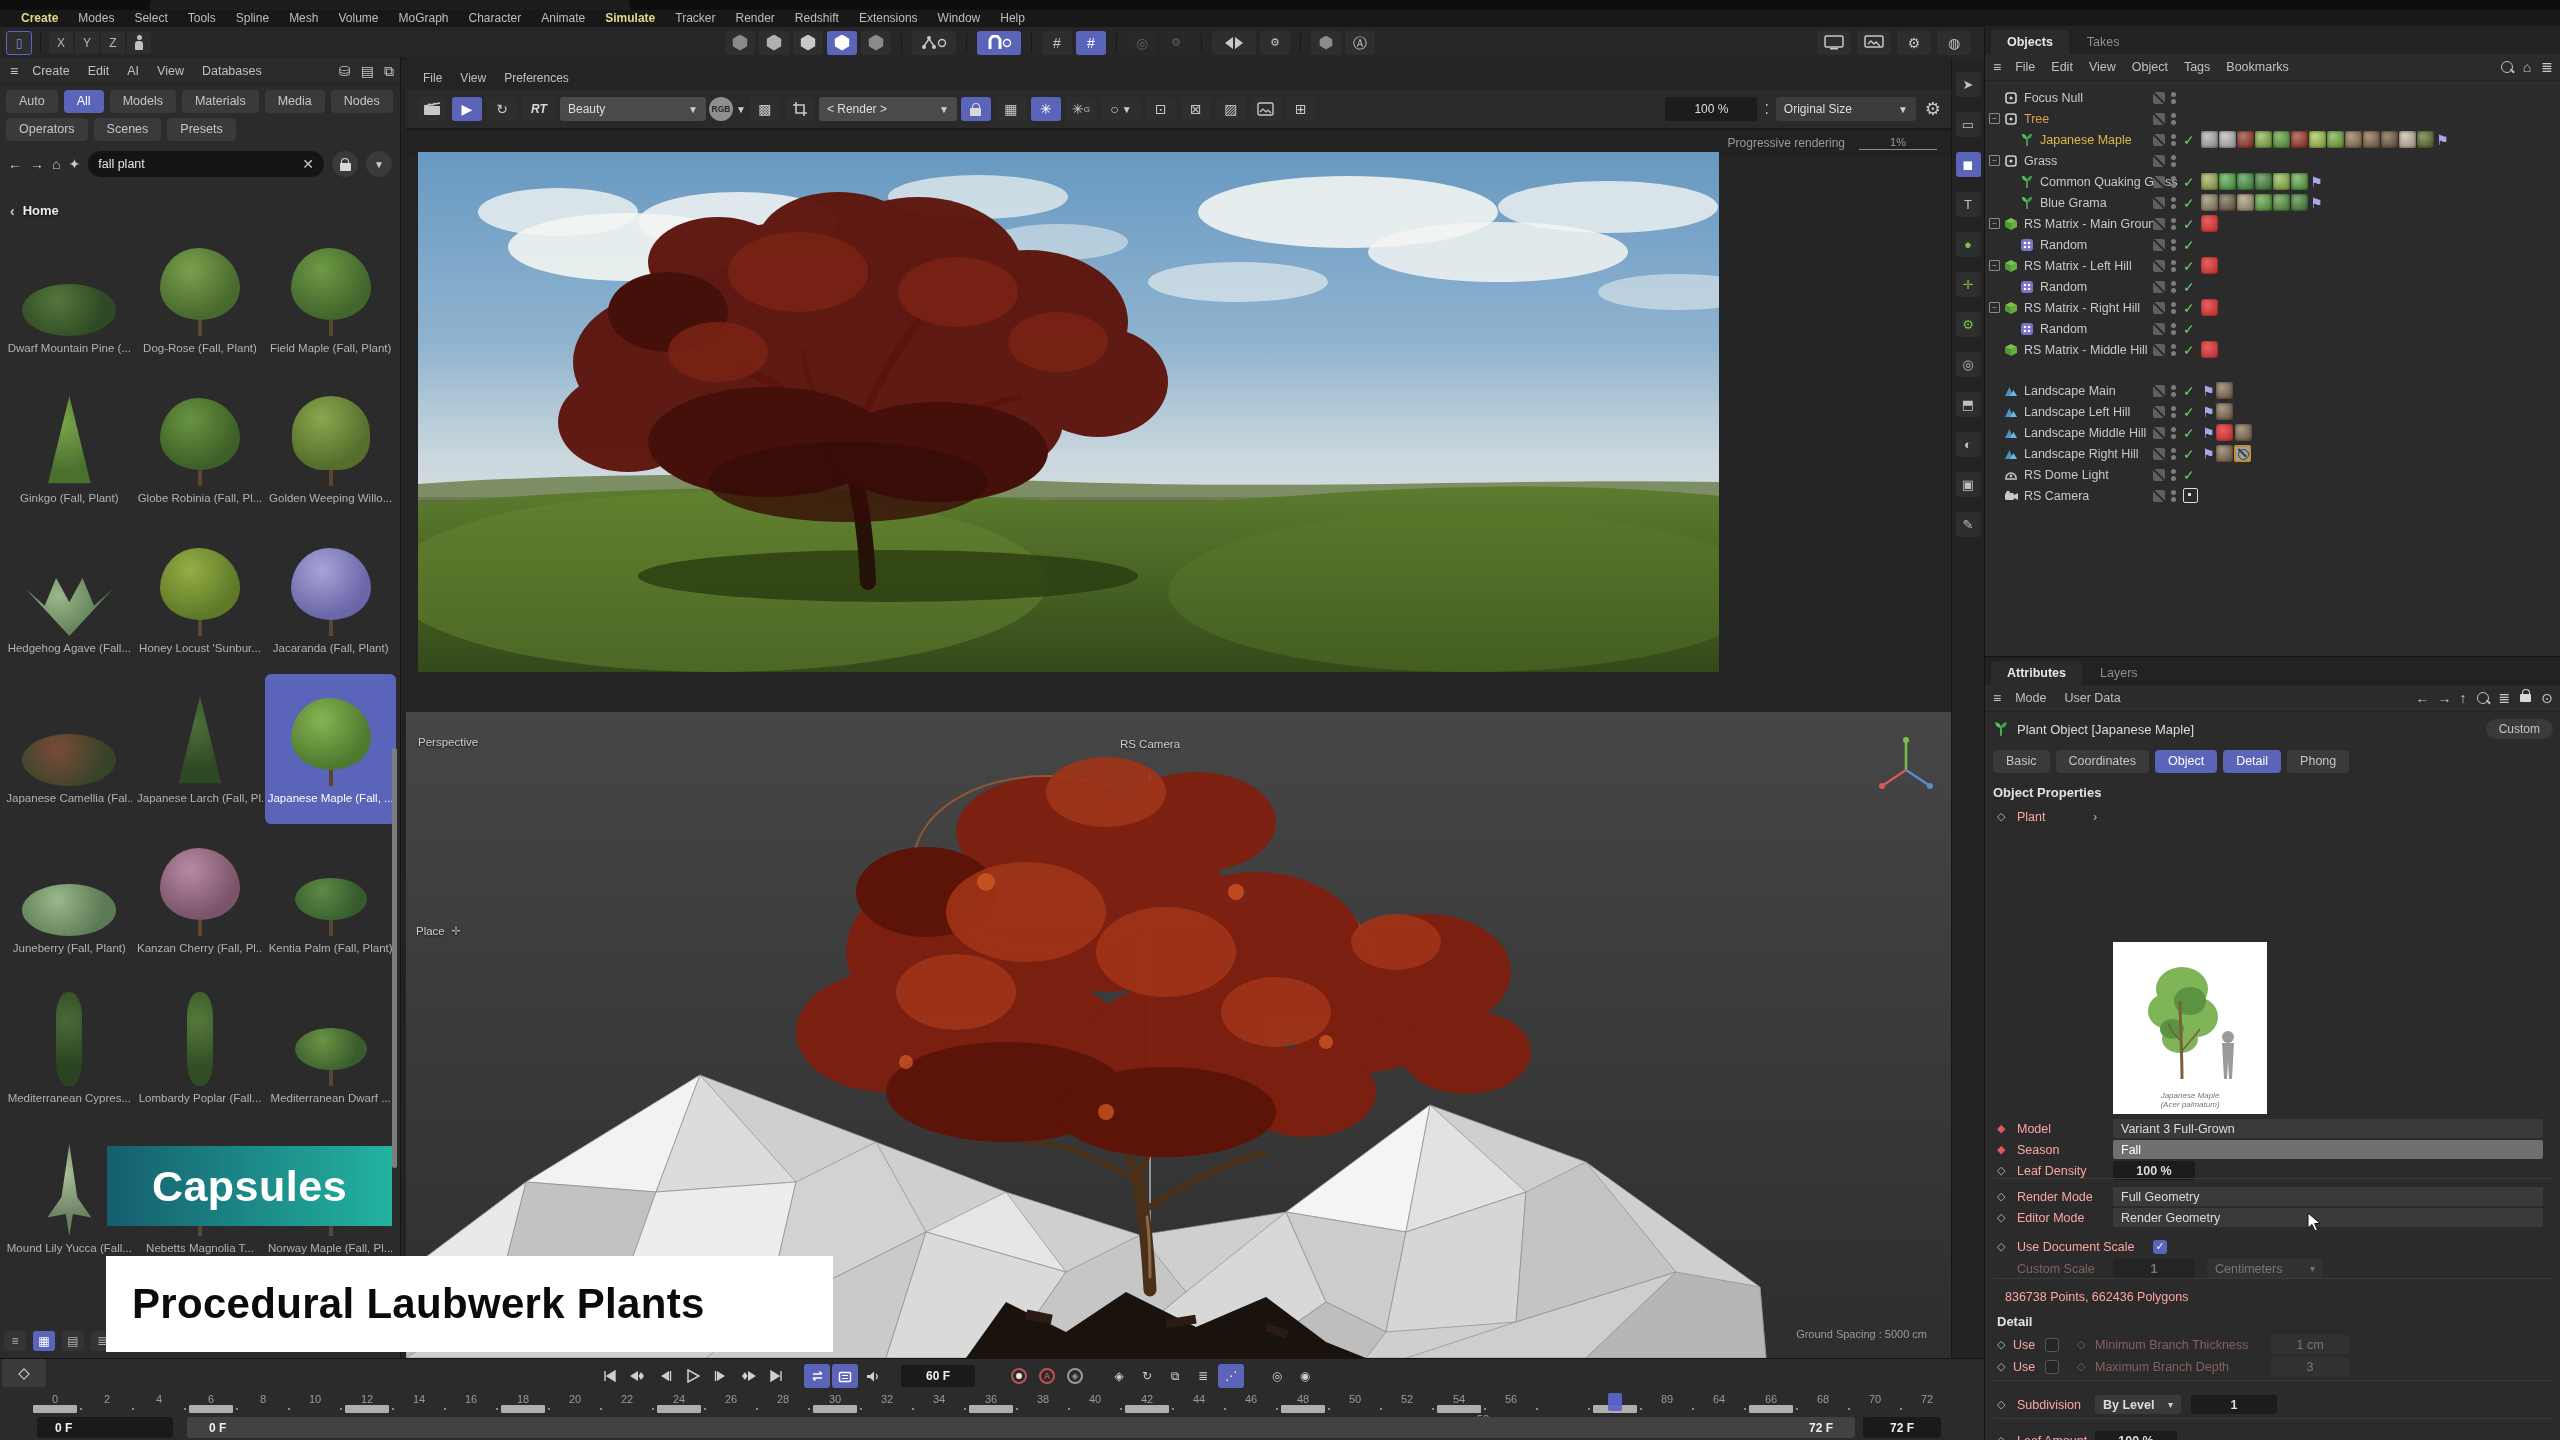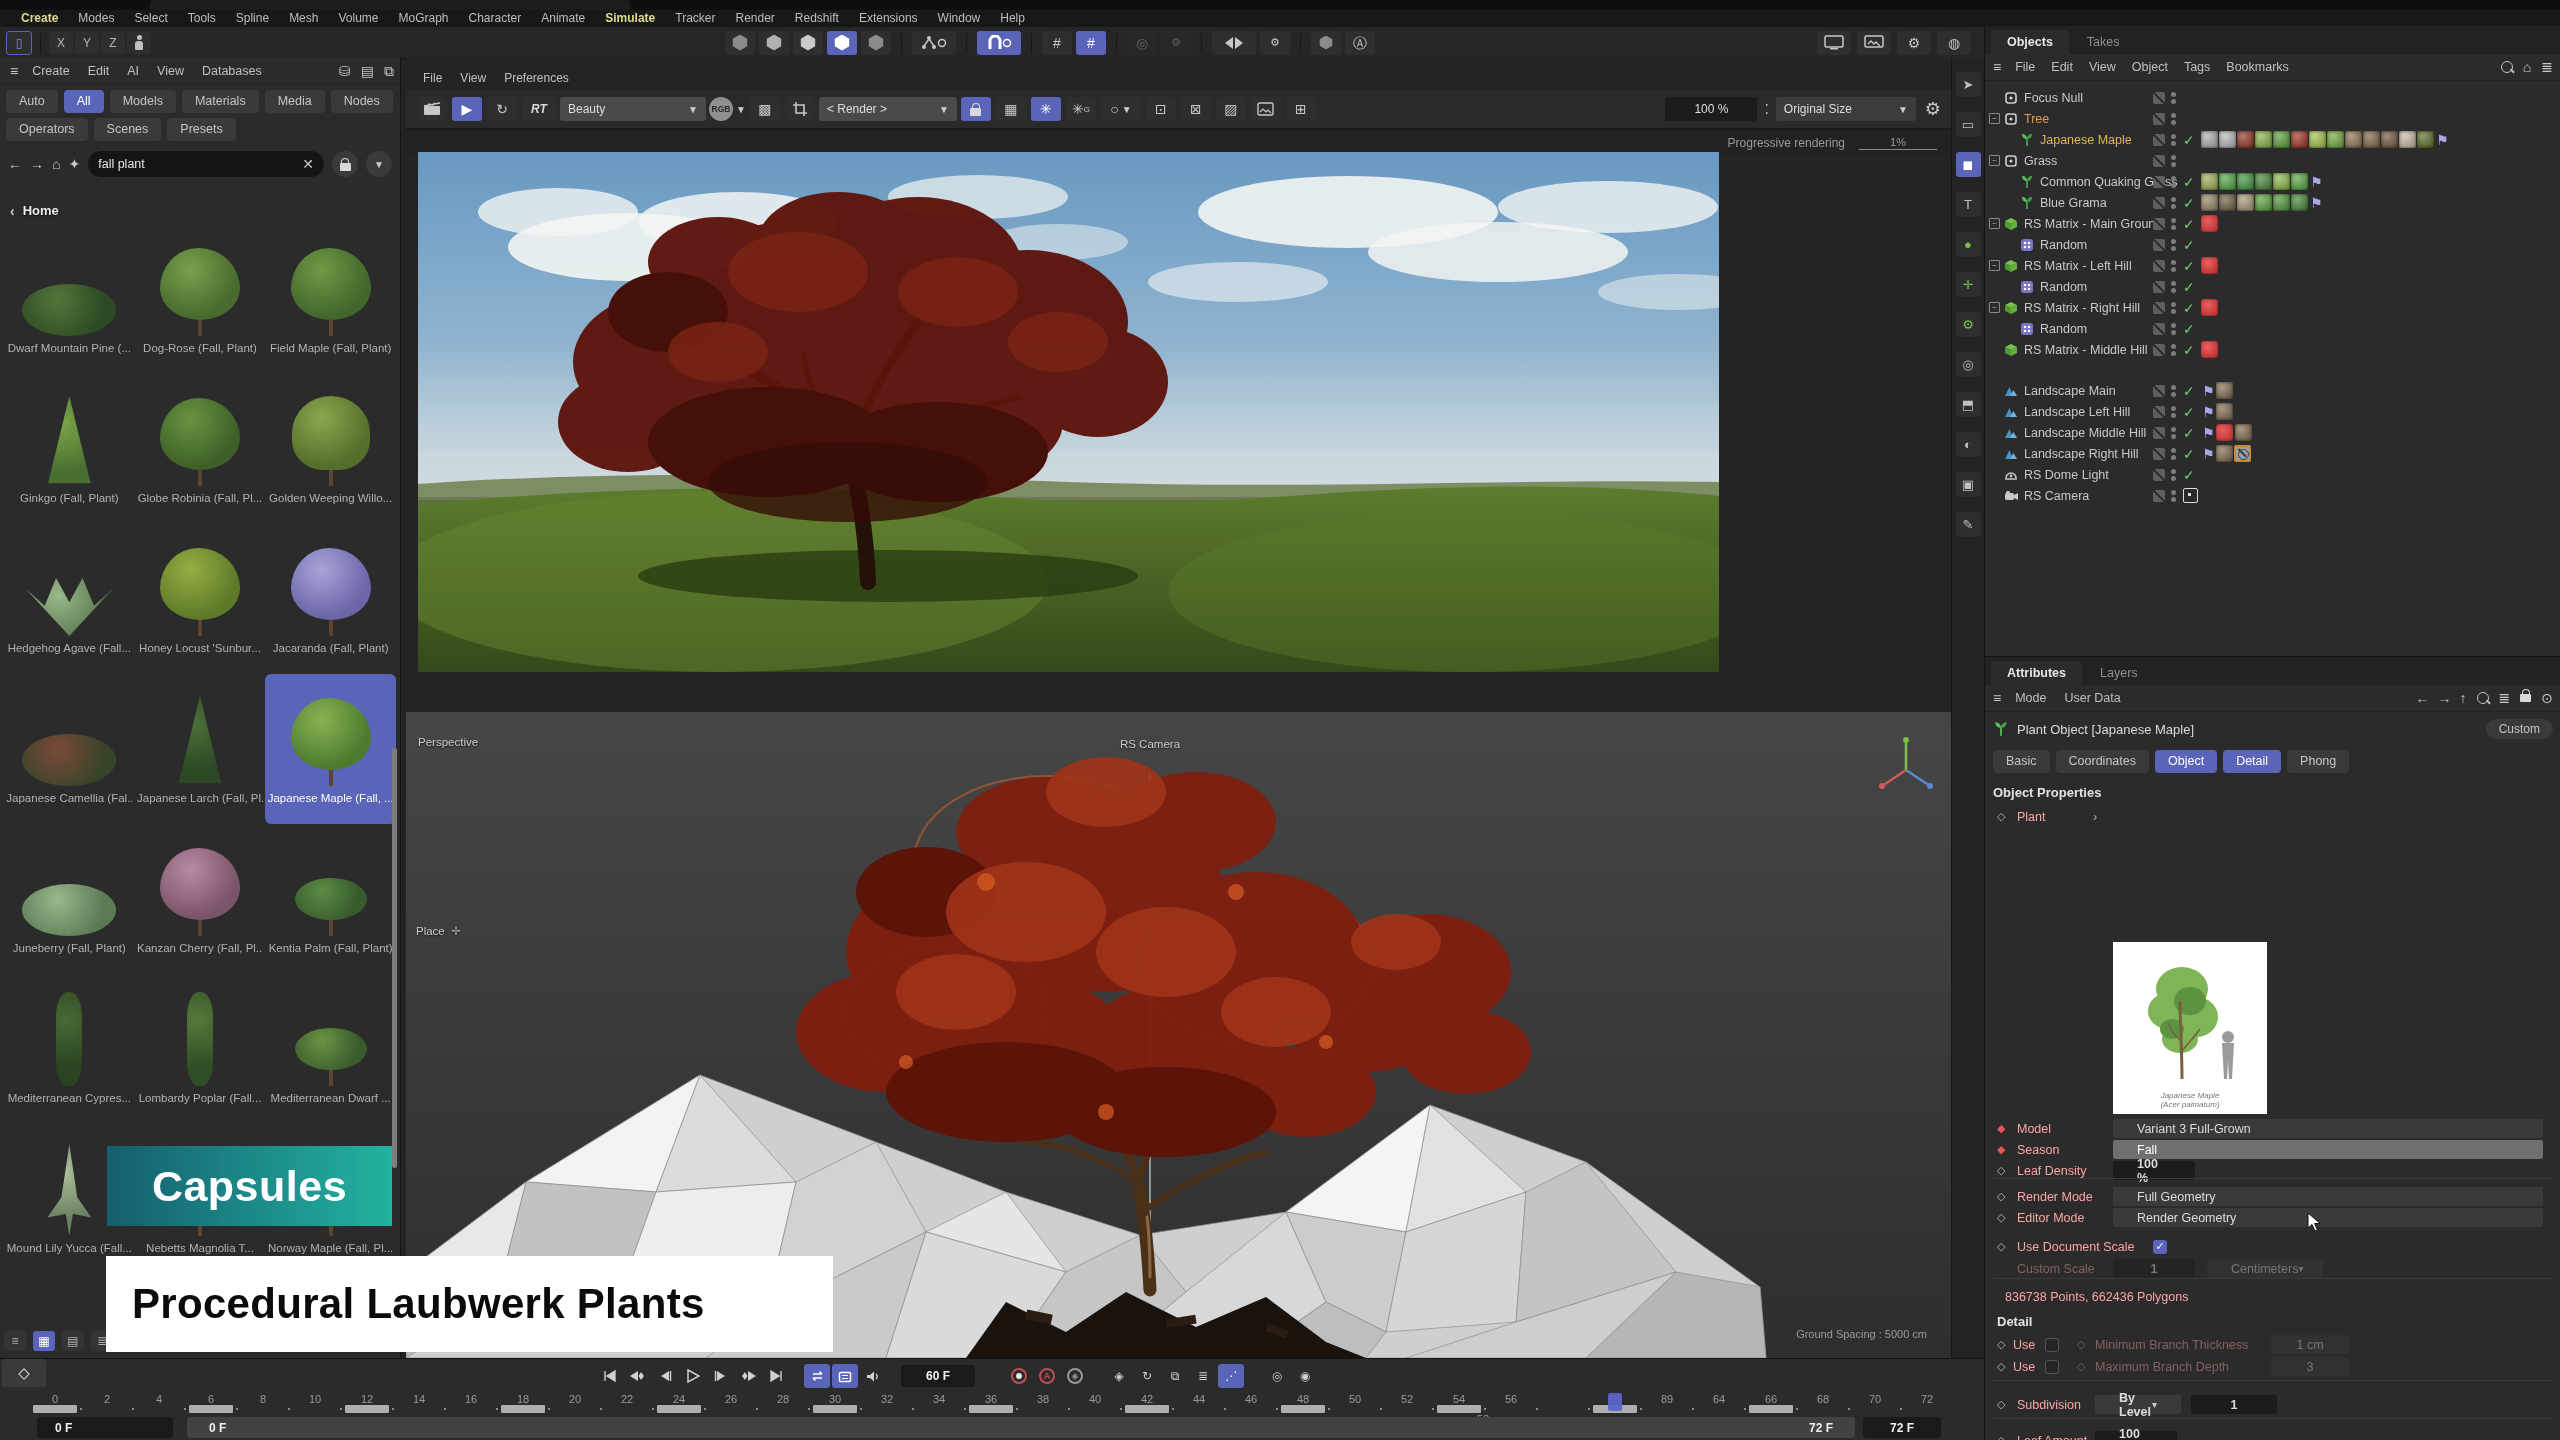--- a/index.html
+++ b/index.html
@@ -116,21 +116,21 @@
 
   
   #attrs{left:1984px;top:656px;width:576px;height:784px;background:#2b2b2b;border-left:1px solid #131313;border-top:1px solid #131313;}
   .atitle{height:26px;display:flex;align-items:center;gap:8px;padding:4px 8px 0 8px;}
   #attr-chips{display:flex;gap:6px;padding:8px 8px 0 8px;}
   .asection{font-size:13px;font-weight:bold;color:#e2e2e2;padding:12px 0 0 8px;}
   .arow{position:absolute;left:0;width:576px;height:21px;display:flex;align-items:center;font-size:12.5px;}
   .akey{position:absolute;left:12px;font-size:11px;color:#bbb;}
   .akey.red{color:#e05858;}
   .albl{position:absolute;left:32px;color:#fca5a5;}
-  .afield{position:absolute;left:128px;height:19px;background:#3a3a3a;border-radius:2px;display:flex;align-items:center;padding:0 24px;color:#dcdcdc;box-sizing:border-box;}
+  .afield{position:absolute;left:128px;height:19px;background:#3a3a3a;border-radius:2px;display:flex;align-items:center;padding:0 8px;color:#dcdcdc;box-sizing:border-box;}
   .afield.wide{width:430px;}
   .afield.light{background:#707070;color:#fff;}
   .afield.dark{background:#1c1c1c;justify-content:center;font-weight:bold;}
   .adiv{position:absolute;left:8px;width:560px;height:1px;background:#3a3a3a;}
   .cbox{width:14px;height:14px;border-radius:3px;background:#5a64b8;color:#fff;font-size:11px;display:flex;align-items:center;justify-content:center;}
   .cbox.empty{background:#252525;border:1px solid #555;box-sizing:border-box;}
   .ghost{opacity:.42;}
   #plant-preview{position:absolute;left:128px;top:142px;width:154px;height:172px;background:#fff;display:flex;flex-direction:column;align-items:center;justify-content:flex-end;}
   #plant-preview .cap{font-size:8px;color:#777;font-style:italic;line-height:1.2;}
   #cursor{position:absolute;left:321px;top:412px;z-index:9;}

